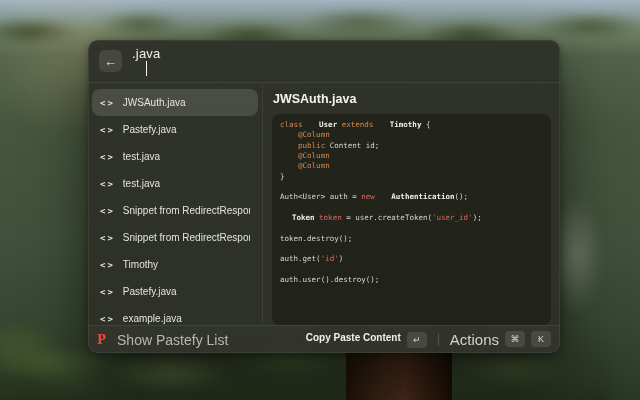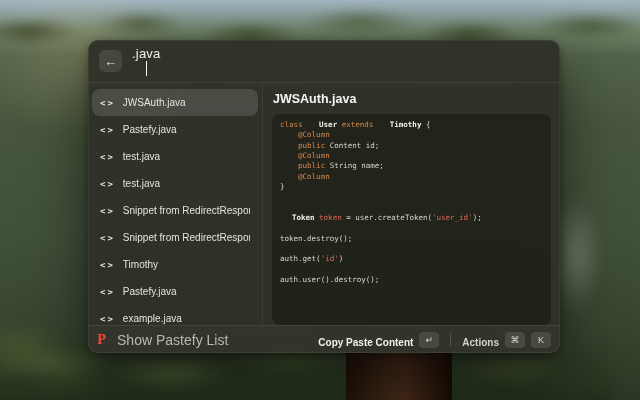--- a/index.html
+++ b/index.html
@@ -86,23 +86,23 @@
   .tok-pl{color:var(--plain);}
   .tok-bd{color:var(--bold);font-weight:bold;padding-left:12px;}
   .tok-red{color:var(--red);}
   .tok-cmt{color:var(--comment);}
 
   .footer{height:27px;flex:0 0 27px;display:flex;align-items:center;gap:8px;
     padding:0 9px;border-top:1px solid rgba(255,255,255,.08);background:rgba(255,255,255,.025);}
   .p-logo{color:var(--accent-red);font-weight:bold;font-size:12px;font-family:"DejaVu Serif",serif;}
   .footer-left-label{font-size:14px;color:#b7b9af;margin-left:3px;}
   .footer-spacer{flex:1 1 auto;}
-  .footer-action{display:flex;align-items:flex-end;gap:6px;cursor:default;}
+  .footer-action{display:flex;align-items:flex-start;gap:6px;cursor:default;}
   .primary-label{font-size:10px;font-weight:bold;color:#f1f2ec;}
-  .actions-label{font-size:10px;color:#d3d4cc;font-weight:bold;}
+  .actions-label{font-size:15px;color:#d3d4cc;}
   .key{min-width:12px;height:16px;padding:0 4px;border-radius:4px;background:rgba(255,255,255,.11);
     display:flex;align-items:center;justify-content:center;font-size:9px;color:#d6d7d0;}
   .key-divider{width:1px;height:13px;background:rgba(255,255,255,.16);margin:0 3px;}
 </style>
 </head>
 <body>
 
 <div class="bg-base"></div>
 <div class="bg-trunks"></div>
 <div class="bg-foliage-top"></div>
@@ -163,24 +163,24 @@
           <span class="li-label">example.java</span>
         </div>
       </div>
     <div class="detail">
       <div class="detail-title">JWSAuth.java</div>
       <div class="code-block">
           <div class="code-line"><span class="tok-kw">class</span><span class="tok-pl"> </span><span class="tok-bd">User</span><span class="tok-pl"> </span><span class="tok-kw">extends</span><span class="tok-pl"> </span><span class="tok-bd">Timothy</span><span class="tok-pl"> {</span></div>
           <div class="code-line"><span class="tok-pl">    </span><span class="tok-kw">@Column</span></div>
           <div class="code-line"><span class="tok-pl">    </span><span class="tok-kw">public</span><span class="tok-pl"> Content id;</span></div>
           <div class="code-line"><span class="tok-pl">    </span><span class="tok-kw">@Column</span></div>
-          <div class="code-line"><span class="tok-pl">    </span><span class="tok-kw">public</span><span class="tok-pl"> String name;</span></div>
           <div class="code-line"><span class="tok-pl">    </span><span class="tok-kw">@Column</span></div>
           <div class="code-line"><span class="tok-pl">}</span></div>
           <div class="code-line">&nbsp;</div>
+          <div class="code-line"><span class="tok-pl">Auth&lt;User&gt; auth = </span><span class="tok-red">new</span><span class="tok-pl"> </span><span class="tok-bd">Authentication</span><span class="tok-pl">();</span></div>
           <div class="code-line">&nbsp;</div>
           <div class="code-line"><span class="tok-bd">Token</span><span class="tok-pl"> </span><span class="tok-red">token</span><span class="tok-pl"> = user.createToken(</span><span class="tok-red">'user_id'</span><span class="tok-pl">);</span></div>
           <div class="code-line">&nbsp;</div>
           <div class="code-line"><span class="tok-pl">token.destroy();</span></div>
           <div class="code-line">&nbsp;</div>
           <div class="code-line"><span class="tok-pl">auth.get(</span><span class="tok-red">'id'</span><span class="tok-pl">)</span></div>
           <div class="code-line">&nbsp;</div>
           <div class="code-line"><span class="tok-pl">auth.user().destroy();</span></div>
           <div class="code-line">&nbsp;</div>
         </div>

